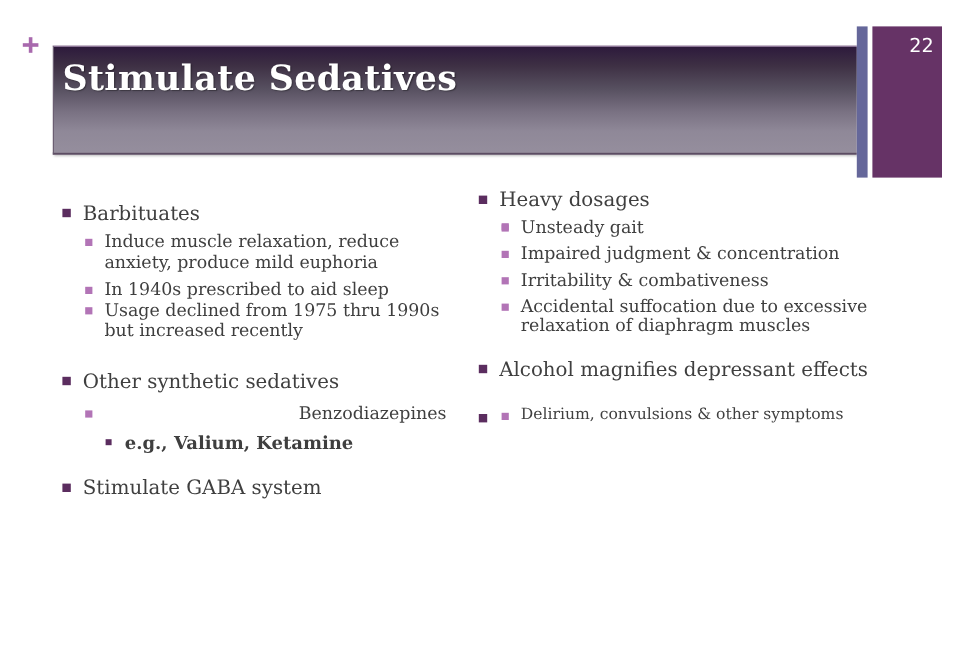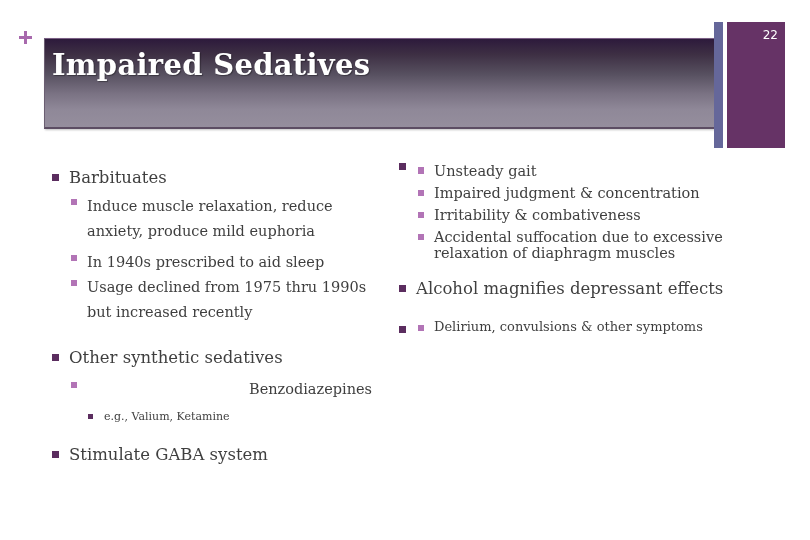--- a/index.html
+++ b/index.html
@@ -36,31 +36,31 @@
     .accent-bar {
       position: absolute; left: 714px; top: 22px; width: 9px; height: 126px;
       background: #65679a;
     }
     .number-panel {
       position: absolute; left: 727px; top: 22px; width: 58px; height: 126px;
       background: #663366;
     }
     .page-number {
       position: absolute; right: 7px; top: 6px;
-      font-family: "DejaVu Sans", sans-serif; font-size: 12px; color: #ffffff;
+      font-family: "DejaVu Sans", sans-serif; font-size: 16px; color: #ffffff;
     }
 
     .col { position: absolute; }
     .col.left { left: 52px; top: 159px; width: 320px; }
     .col.right { left: 399px; top: 157px; width: 330px; }
 
     .item { position: relative; }
     .l1 { font-size: 16.5px; line-height: 19px; padding-left: 17px; }
-    .l2 { font-size: 14.5px; line-height: 25px; padding-left: 35px; }
-    .l3 { font-size: 11px; line-height: 16px; padding-left: 52px; }
+    .l2 { font-size: 14.5px; line-height: 17px; padding-left: 35px; }
+    .l3 { font-size: 15px; line-height: 16px; padding-left: 52px; font-weight: bold; }
     .bullet { position: absolute; display: block; }
     .l1 .bullet { left: 0; top: 6px; width: 7px; height: 7px; background: #5b2d5f; }
     .l2 .bullet { left: 19px; top: 5px; width: 6px; height: 6px; background: #b274b6; }
     .l3 .bullet { left: 36px; top: 5px; width: 5px; height: 5px; background: #5b2d5f; }
 
     .left .i-barb { margin-top: 9px; }
     .left .i-b1 { margin-top: 7px; }
     .left .i-b2 { margin-top: 6px; }
     .left .i-b3 { margin-top: 0; }
     .left .i-other { margin-top: 23px; }
@@ -79,21 +79,21 @@
     .right .i-tol { margin-top: 22px; }
     .right .i-t1 { margin-top: 8px; }
     .right .i-t1.l2 { font-size: 13px; line-height: 14px; }
   </style>
 </head>
 <body>
 
 <div class="plus"></div>
 
 <div class="title-bar">
-  <div class="title-text">Impaired Sedatives</div>
+  <div class="title-text">Stimulate Sedatives</div>
 </div>
 
 <div class="accent-bar"></div>
 <div class="number-panel">
   <span class="page-number">22</span>
 </div>
 
 <div class="col left">
   <div class="item l1 i-barb">
     <span class="bullet"></span>
@@ -127,20 +127,21 @@
 
   <div class="item l1 i-gaba">
     <span class="bullet"></span>
     <span>Stimulate GABA system</span>
   </div>
 </div>
 
 <div class="col right">
   <div class="item l1 i-heavy">
     <span class="bullet"></span>
+    <span>Heavy dosages</span>
   </div>
   <div class="item l2 i-h1">
     <span class="bullet"></span>
   </div>
   <div class="item l2 i-h2">
     <span class="bullet"></span>
     <span>Unsteady gait</span>
   </div>
   <div class="item l2 i-h3">
     <span class="bullet"></span>

